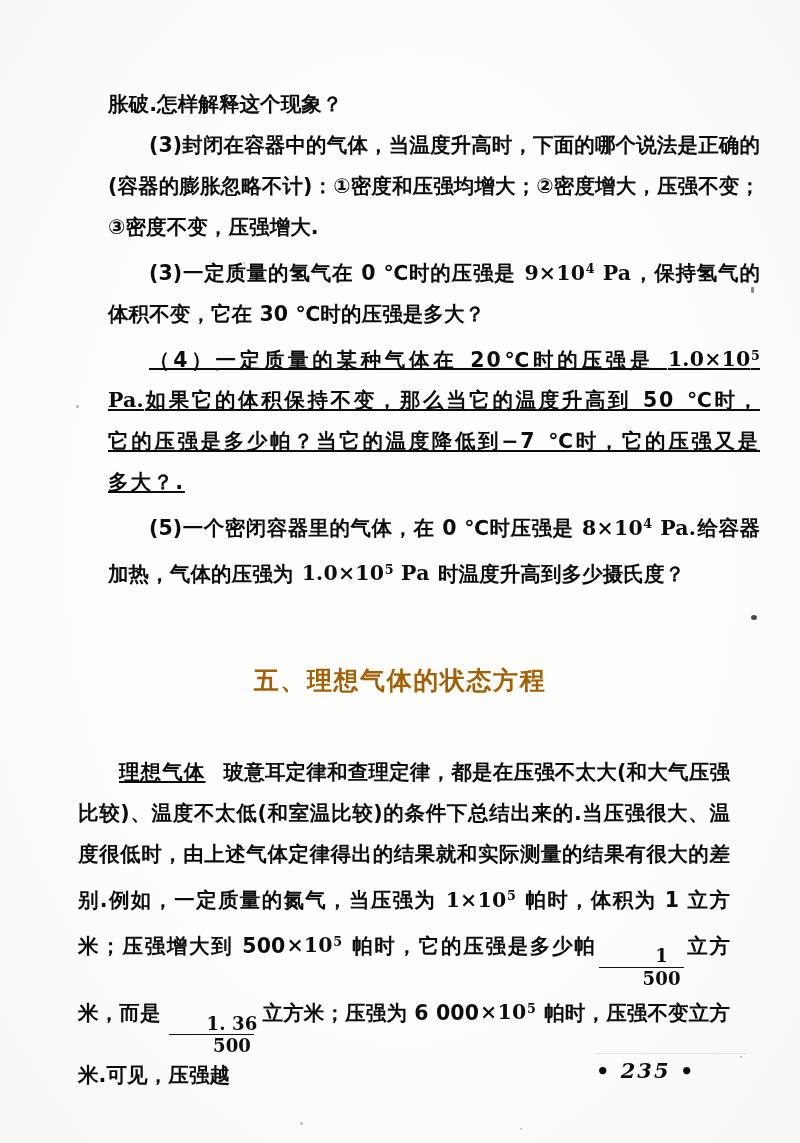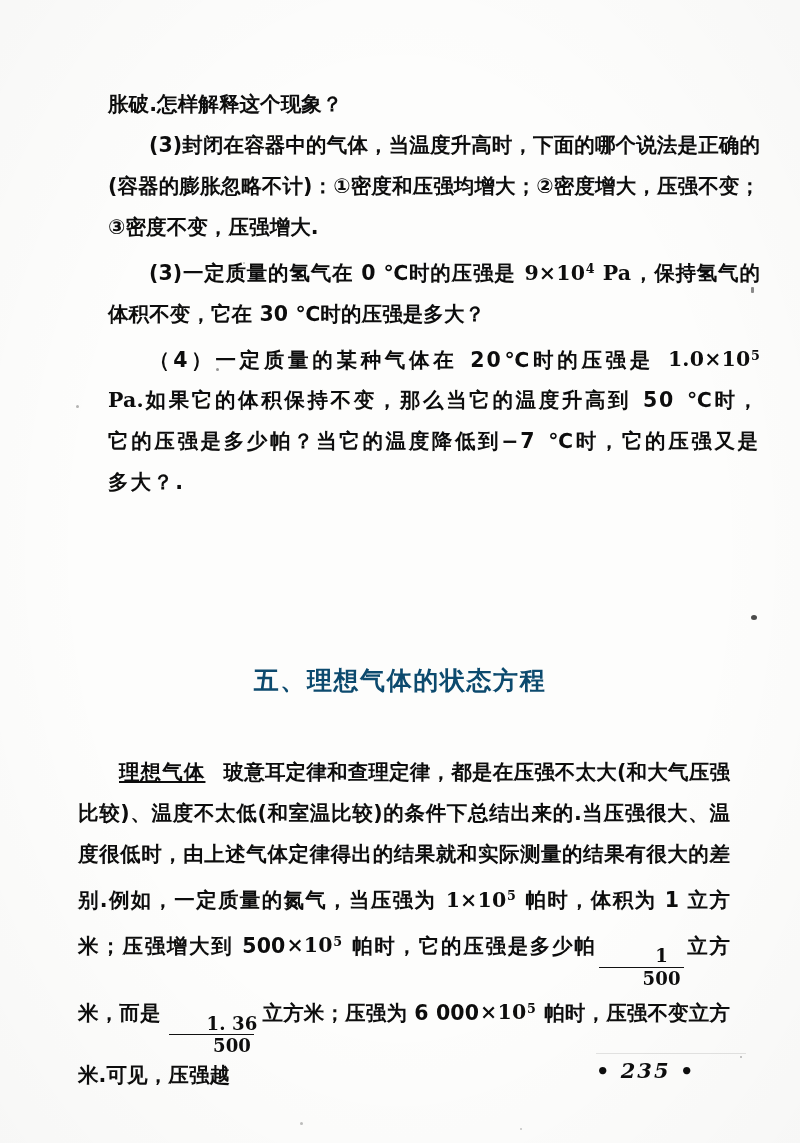--- a/index.html
+++ b/index.html
@@ -53,20 +53,21 @@
     color: #0d0d0d;
     font-family: "DejaVu Sans", "Liberation Sans", sans-serif;
   }
   .para.indent  { text-indent: 2em; }
   .para.cont    { text-indent: 0; }
 
   
   .para.wide {
     word-spacing: 2px;
     letter-spacing: 1.9px;
+    text-decoration: underline;
   }
 
   
   .lat {
     font-family: "DejaVu Serif", "Liberation Serif", serif;
     font-weight: 700;
     letter-spacing: 0.2px;
     padding: 0 1px;
   }
   .lat sup {
@@ -79,21 +80,21 @@
   
   #section-heading {
     position: absolute;
     left: 0;
     top: 664px;
     width: 800px;
     text-align: center;
     font-size: 25px;
     font-weight: 700;
     letter-spacing: 1.6px;
-    color: #0c4a6e;
+    color: #a16207;
     font-family: "DejaVu Sans", "Liberation Sans", sans-serif;
   }
 
   
   #body-block {
     position: absolute;
     left: 78px;
     top: 752px;
     width: 652px;
   }
@@ -176,20 +177,23 @@
     <p class="para indent">(3)封闭在容器中的气体，当温度升高时，下面的哪个说法是正确的(容器的膨胀忽略不计)：①密度和压强均增大；②密度增大，压强不变；③密度不变，压强增大.</p>
 
     <p class="para indent">
       <span>(3)一定质量的氢气在 0 ℃时的压强是 </span><span class="lat"><span>9×10</span><sup>4</sup><span> Pa</span></span><span>，保持氢气的体积不变，它在 30 ℃时的压强是多大？</span>
     </p>
 
     <p class="para indent wide">
       <span>（4）一定质量的某种气体在 20℃时的压强是 </span><span class="lat"><span>1.0×10</span><sup>5</sup><span> Pa.</span></span><span>如果它的体积保持不变，那么当它的温度升高到 50 ℃时，它的压强是多少帕？当它的温度降低到−7 ℃时，它的压强又是多大？.</span>
     </p>
 
+    <p class="para indent">
+      <span>(5)一个密闭容器里的气体，在 0 ℃时压强是 </span><span class="lat"><span>8×10</span><sup>4</sup><span> Pa.</span></span><span>给容器加热，气体的压强为 </span><span class="lat"><span>1.0×10</span><sup>5</sup><span> Pa</span></span><span> 时温度升高到多少摄氏度？</span>
+    </p>
 
   </div>
 
   <div id="section-heading">五、理想气体的状态方程</div>
 
   <div id="body-block">
     <p class="para indent hasfrac">
       <span class="lead">理想气体</span><span>玻意耳定律和查理定律，都是在压强不太大(和大气压强比较)、温度不太低(和室温比较)的条件下总结出来的.当压强很大、温度很低时，由上述气体定律得出的结果就和实际测量的结果有很大的差别.例如，一定质量的氮气，当压强为 </span><span class="lat"><span>1×10</span><sup>5</sup></span><span> 帕时，体积为 1 立方米；压强增大到 500</span><span class="lat"><span>×10</span><sup>5</sup></span><span> 帕时，它的压强是多少帕</span><span class="frac">
           <span class="num">1</span>
           <span class="den">500</span>

